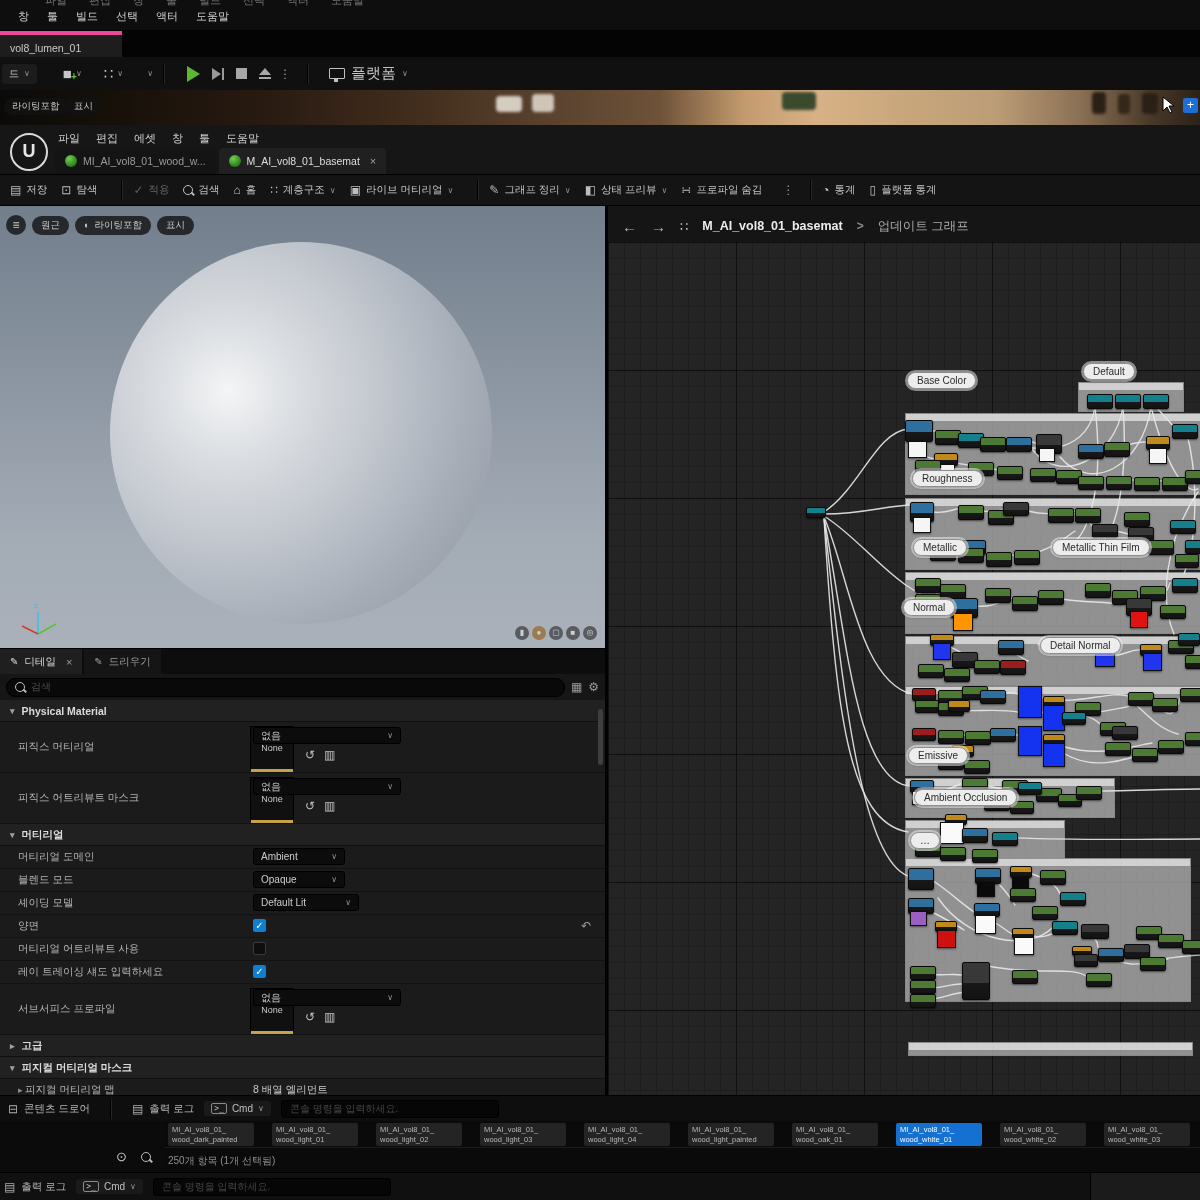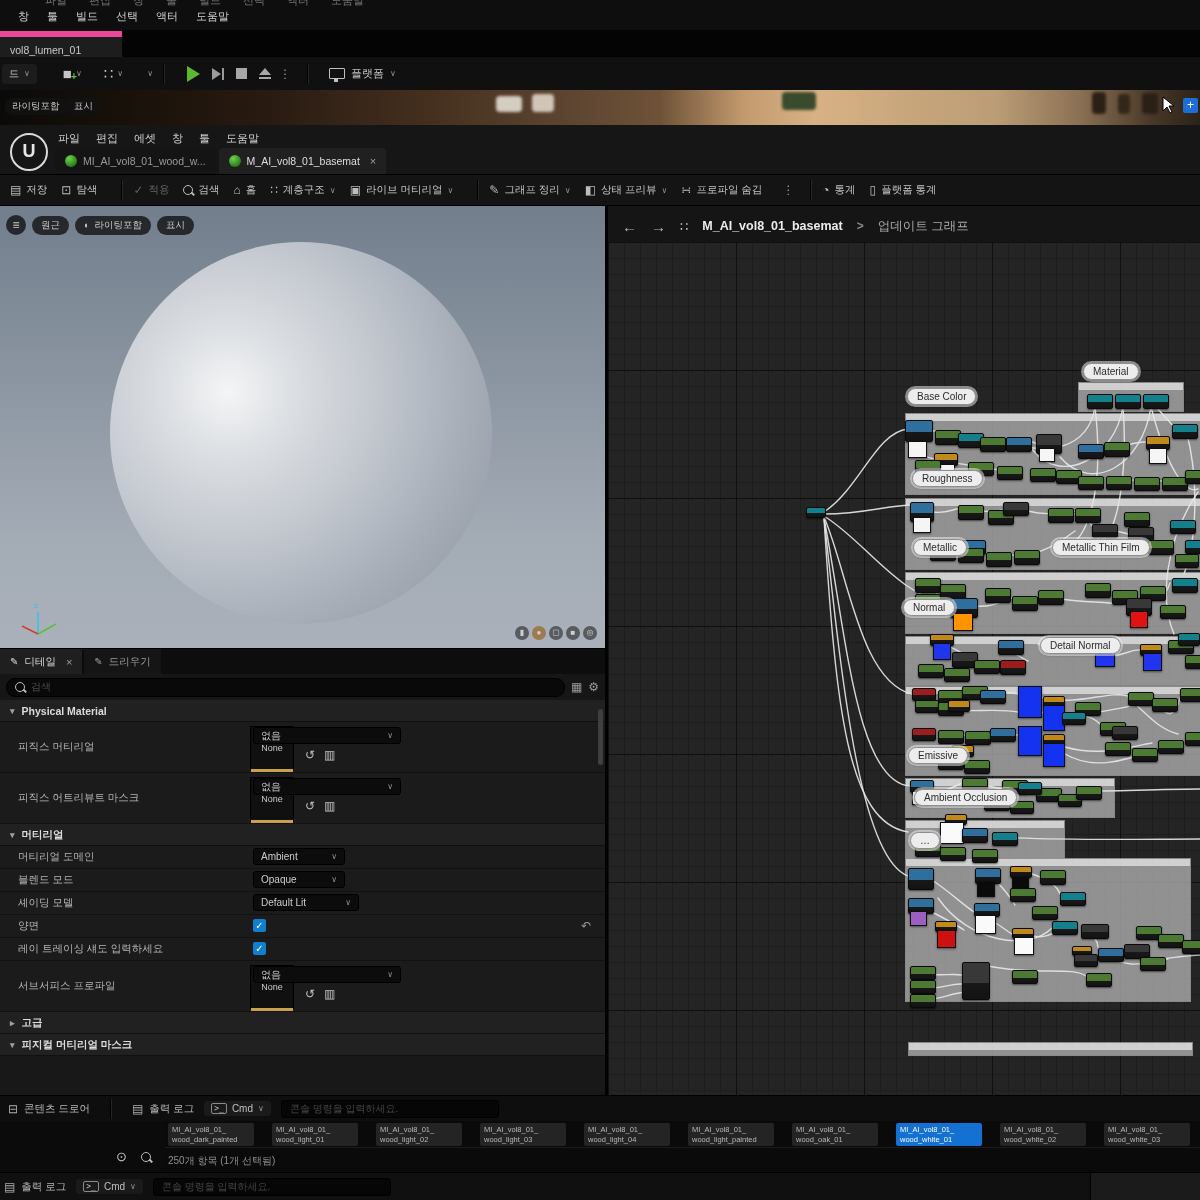--- a/index.html
+++ b/index.html
@@ -4,21 +4,21 @@
 <style>
   html,body{margin:0;padding:0}
   body{width:1200px;height:1200px;position:relative;background:#050505;font-family:"Liberation Sans",sans-serif;overflow:hidden;-webkit-font-smoothing:antialiased}
   .abs{position:absolute}
   
   #top-menu-strip{left:0;top:0;width:1200px;height:30px;background:#0e0e0e;overflow:hidden}
   #ghost-menu{left:45px;top:-7px;display:flex;gap:22px;opacity:.5;filter:blur(.4px)}
   #main-menu{left:18px;top:9px;display:flex;gap:18px}
   .mmi,.gmi{color:#cfcfcf;font-size:11px;white-space:nowrap}
   #level-tabbar{left:0;top:30px;width:1200px;height:27px;background:#040404}
-  #level-tab{left:0;top:31px;width:112px;height:26px;background:#1d1d1d;color:#c9c9c9;font-size:10.5px;line-height:26px;padding-left:10px;border-top:6px solid #ec4899}
+  #level-tab{left:0;top:31px;width:112px;height:26px;background:#1d1d1d;color:#c9c9c9;font-size:10.5px;line-height:26px;padding-left:10px;border-top:4px solid #ec4899}
   #level-toolbar{left:0;top:57px;width:1200px;height:33px;background:#101010;border-bottom:1px solid #000;display:flex;align-items:center}
   .chip{background:#1c1c1c;border-radius:3px;color:#c5c5c5;font-size:10px;padding:3px 7px;display:inline-flex;gap:5px;align-items:center}
   .caret{color:#8f8f8f;font-size:8px}
   .ticon-lg{color:#c6c6c6;font-size:15px;line-height:15px;position:relative}
   .plusdot{position:absolute;right:-5px;bottom:-3px;color:#63c43e;font-size:10px;font-weight:bold}
   .tb-sep{width:1px;height:20px;background:#000;border-right:1px solid #262626;margin:0 10px}
   .play-tri{width:0;height:0;border-left:13px solid #5cb92f;border-top:8px solid transparent;border-bottom:8px solid transparent}
   .skip{display:flex;align-items:center;gap:1px}
   .skip .t{width:0;height:0;border-left:9px solid #9a9a9a;border-top:6px solid transparent;border-bottom:6px solid transparent}
   .skip .b{width:2px;height:12px;background:#9a9a9a}
@@ -161,21 +161,21 @@
     </span>
   <span style="margin-left:12px" class="stop-sq"></span>
   <span style="margin-left:12px" class="eject">
       <span class="t"></span>
       <span class="b"></span>
     </span>
   <span class="vdots" style="margin-left:8px">⋮</span>
   <span class="tb-sep"></span>
   <span style="display:inline-flex;align-items:center;gap:6px;margin-left:10px">
     <span class="monitor"></span>
-    <span style="color:#c5c5c5;font-size:11px">플랫폼</span>
+    <span style="color:#c5c5c5;font-size:15px">플랫폼</span>
     <span class="caret">∨</span>
   </span>
 </div>
 
 <div class="abs" id="kstrip">
   <div class="kobj" style="left:496px;top:6px;width:26px;height:16px;background:#d5cdc2"></div>
   <div class="kobj" style="left:532px;top:4px;width:22px;height:18px;background:#cfc6b8"></div>
   <div class="kobj" style="left:782px;top:2px;width:34px;height:18px;background:#3a4a2c"></div>
   <div class="kobj" style="left:1092px;top:2px;width:14px;height:22px;background:#2b2016"></div>
   <div class="kobj" style="left:1118px;top:4px;width:12px;height:20px;background:#33271a"></div>
@@ -373,20 +373,24 @@
             <span>Default Lit</span>
             <span class="caret">∨</span>
           </div>
         </div>
         <div class="drow" style="height: 22px;">
           <span class="lbl">양면</span>
           <div class="cbox on" style="top: 4px;">✓</div>
           <span class="reset">↶</span>
         </div>
         <div class="drow" style="height: 22px;">
+          <span class="lbl">머티리얼 어트리뷰트 사용</span>
+          <div class="cbox off" style="top: 4px;"></div>
+        </div>
+        <div class="drow" style="height: 22px;">
           <span class="lbl">레이 트레이싱 섀도 입력하세요</span>
           <div class="cbox on" style="top: 4px;">✓</div>
         </div>
         <div class="drow" style="height: 50px;">
           <span class="lbl">서브서피스 프로파일</span>
           <div class="thumb">None</div>
           <div class="ddrop" style="top: 5px; width: 148px;">
             <span>없음</span>
             <span class="caret">∨</span>
           </div>
@@ -395,20 +399,24 @@
             <span>▥</span>
           </div>
         </div>
         <div class="sec-h">
           <span class="arr">▸</span>
           <span>고급</span>
         </div>
         <div class="sec-h">
           <span class="arr">▾</span>
           <span>피지컬 머티리얼 마스크</span>
+        </div>
+        <div class="drow" style="height: 22px;">
+          <span class="lbl"><span style="color: rgb(143, 143, 143); font-size: 9px;">▸ </span>피지컬 머티리얼 맵</span>
+          <span class="dval">8 배열 엘리먼트</span>
         </div>
       </div>
     <div id="det-scroll"></div>
   </div>
 </div>
 
 <div class="abs" id="splitter"></div>
 <div class="abs" id="graph-panel">
   <div class="abs" id="crumbbar">
     <span class="navarrow">←</span>
@@ -655,22 +663,22 @@
       <div class="gnode" style="left: 550px; top: 692px; width: 24px; height: 12px; background: linear-gradient(rgb(76, 122, 51) 0%, rgb(76, 122, 51) 55%, rgb(24, 24, 24) 55%, rgb(19, 19, 19) 100%);"></div>
       <div class="gnode" style="left: 574px; top: 698px; width: 18px; height: 12px; background: linear-gradient(rgb(76, 122, 51) 0%, rgb(76, 122, 51) 55%, rgb(24, 24, 24) 55%, rgb(19, 19, 19) 100%);"></div>
       <div class="gnode" style="left: 532px; top: 715px; width: 24px; height: 12px; background: linear-gradient(rgb(76, 122, 51) 0%, rgb(76, 122, 51) 55%, rgb(24, 24, 24) 55%, rgb(19, 19, 19) 100%);"></div>
       <div class="gnode" style="left: 478px; top: 731px; width: 24px; height: 12px; background: linear-gradient(rgb(76, 122, 51) 0%, rgb(76, 122, 51) 55%, rgb(24, 24, 24) 55%, rgb(19, 19, 19) 100%);"></div>
       <div class="gnode" style="left: 404px; top: 728px; width: 24px; height: 12px; background: linear-gradient(rgb(76, 122, 51) 0%, rgb(76, 122, 51) 55%, rgb(24, 24, 24) 55%, rgb(19, 19, 19) 100%);"></div>
       <div class="gnode" style="left: 354px; top: 720px; width: 26px; height: 36px; background: linear-gradient(rgb(56, 56, 56) 0%, rgb(56, 56, 56) 55%, rgb(24, 24, 24) 55%, rgb(19, 19, 19) 100%);"></div>
       <div class="gnode" style="left: 302px; top: 724px; width: 24px; height: 12px; background: linear-gradient(rgb(76, 122, 51) 0%, rgb(76, 122, 51) 55%, rgb(24, 24, 24) 55%, rgb(19, 19, 19) 100%);"></div>
       <div class="gnode" style="left: 302px; top: 738px; width: 24px; height: 12px; background: linear-gradient(rgb(76, 122, 51) 0%, rgb(76, 122, 51) 55%, rgb(24, 24, 24) 55%, rgb(19, 19, 19) 100%);"></div>
       <div class="gnode" style="left: 302px; top: 752px; width: 24px; height: 12px; background: linear-gradient(rgb(76, 122, 51) 0%, rgb(76, 122, 51) 55%, rgb(24, 24, 24) 55%, rgb(19, 19, 19) 100%);"></div>
       <div class="gnode" style="left: 198px; top: 265px; width: 18px; height: 9px; background: linear-gradient(rgb(19, 128, 140) 0%, rgb(19, 128, 140) 55%, rgb(24, 24, 24) 55%, rgb(19, 19, 19) 100%);"></div>
-      <div class="gbubble" style="left: 299px; top: 146px;">Base Color</div>
-      <div class="gbubble" style="left: 475px; top: 121px;">Material</div>
+      <div class="gbubble" style="left: 299px; top: 130px;">Base Color</div>
+      <div class="gbubble" style="left: 475px; top: 121px;">Default</div>
       <div class="gbubble" style="left: 304px; top: 228px;">Roughness</div>
       <div class="gbubble" style="left: 305px; top: 297px;">Metallic</div>
       <div class="gbubble" style="left: 444px; top: 297px;">Metallic Thin Film</div>
       <div class="gbubble" style="left: 295px; top: 357px;">Normal</div>
       <div class="gbubble" style="left: 432px; top: 395px;">Detail Normal</div>
       <div class="gbubble" style="left: 300px; top: 505px;">Emissive</div>
       <div class="gbubble" style="left: 306px; top: 547px;">Ambient Occlusion</div>
       <div class="gbubble" style="left: 302px; top: 590px;">…</div>
     </div>
 </div>

